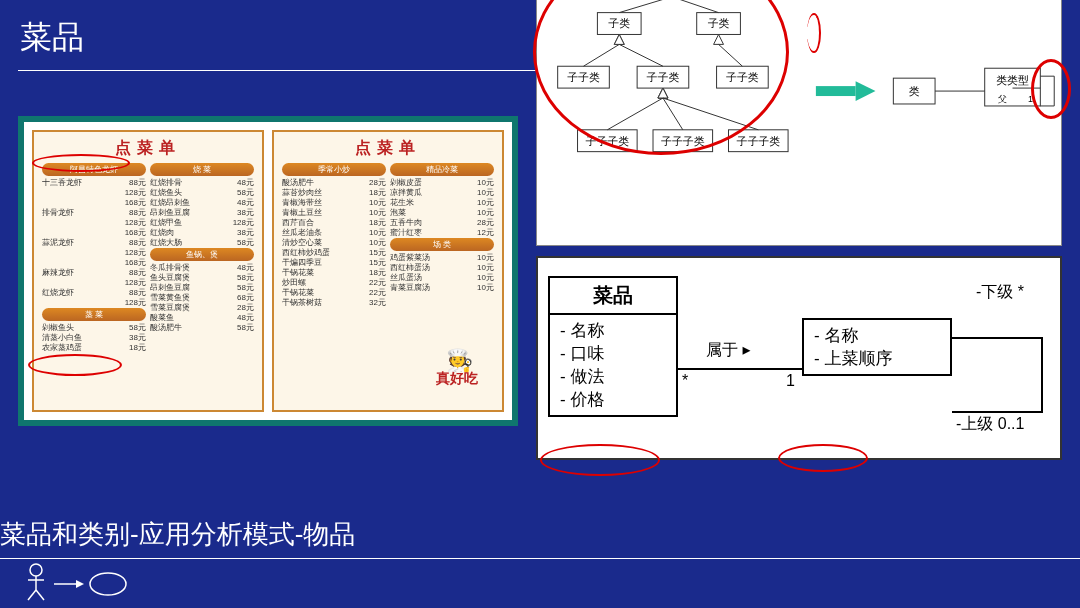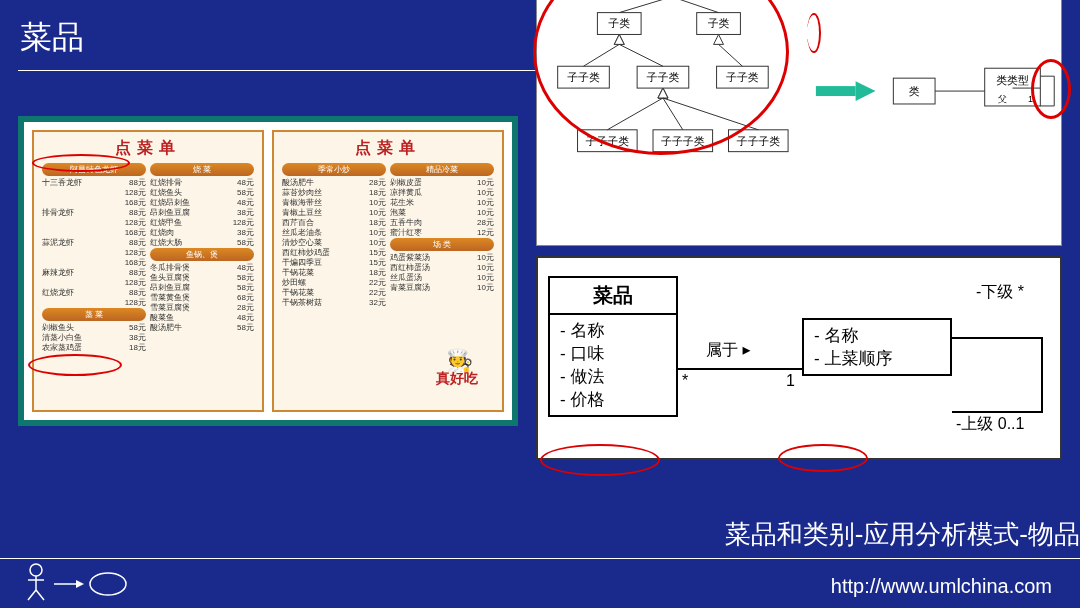--- a/index.html
+++ b/index.html
@@ -66,21 +66,21 @@
     .uml-class {
       position: absolute; border: 2px solid #000; background: #fff;
     }
     .uml-class .uc-name { text-align: center; font-weight: bold; padding: 4px 10px; border-bottom: 2px solid #000; font-size: 20px; }
     .uml-class .uc-attrs { padding: 4px 10px; font-size: 17px; }
     .uml-class .uc-attrs div::before { content: "- "; }
     .assoc-line { position: absolute; background: #000; height: 2px; }
     .assoc-label { position: absolute; font-size: 16px; }
     .caption {
       position: absolute; left: 0; bottom: 56px;
-      width: 100%; text-align: right;
+      width: 100%; text-align: left;
       color: #fff; font-size: 26px;
     }
     .footer {
       position: absolute; left: 0; bottom: 0;
       width: 100%; height: 50px;
       border-top: 1px solid #fff;
     }
     .url { position: absolute; right: 28px; bottom: 10px; color: #fff; font-size: 20px; }
     .actor-ico { position: absolute; left: 18px; bottom: 4px; }
     .chef-ico { position: absolute; right: 28px; bottom: 36px; font-size: 22px; }
@@ -447,14 +447,13 @@
   <svg class="actor-ico" width="110" height="44">
     <circle cx="18" cy="10" r="6" fill="none" stroke="#fff" stroke-width="1.5"></circle>
     <line x1="18" y1="16" x2="18" y2="30" stroke="#fff" stroke-width="1.5"></line>
     <line x1="10" y1="20" x2="26" y2="20" stroke="#fff" stroke-width="1.5"></line>
     <line x1="18" y1="30" x2="10" y2="40" stroke="#fff" stroke-width="1.5"></line>
     <line x1="18" y1="30" x2="26" y2="40" stroke="#fff" stroke-width="1.5"></line>
     <line x1="36" y1="24" x2="58" y2="24" stroke="#fff" stroke-width="1.5"></line>
     <polygon points="58,20 66,24 58,28" fill="#fff"></polygon>
     <ellipse cx="90" cy="24" rx="18" ry="11" fill="none" stroke="#fff" stroke-width="1.5"></ellipse>
   </svg>
-  <div class="url">http://www.umlchina.com</div>
 </div>
 
 </body></html>

